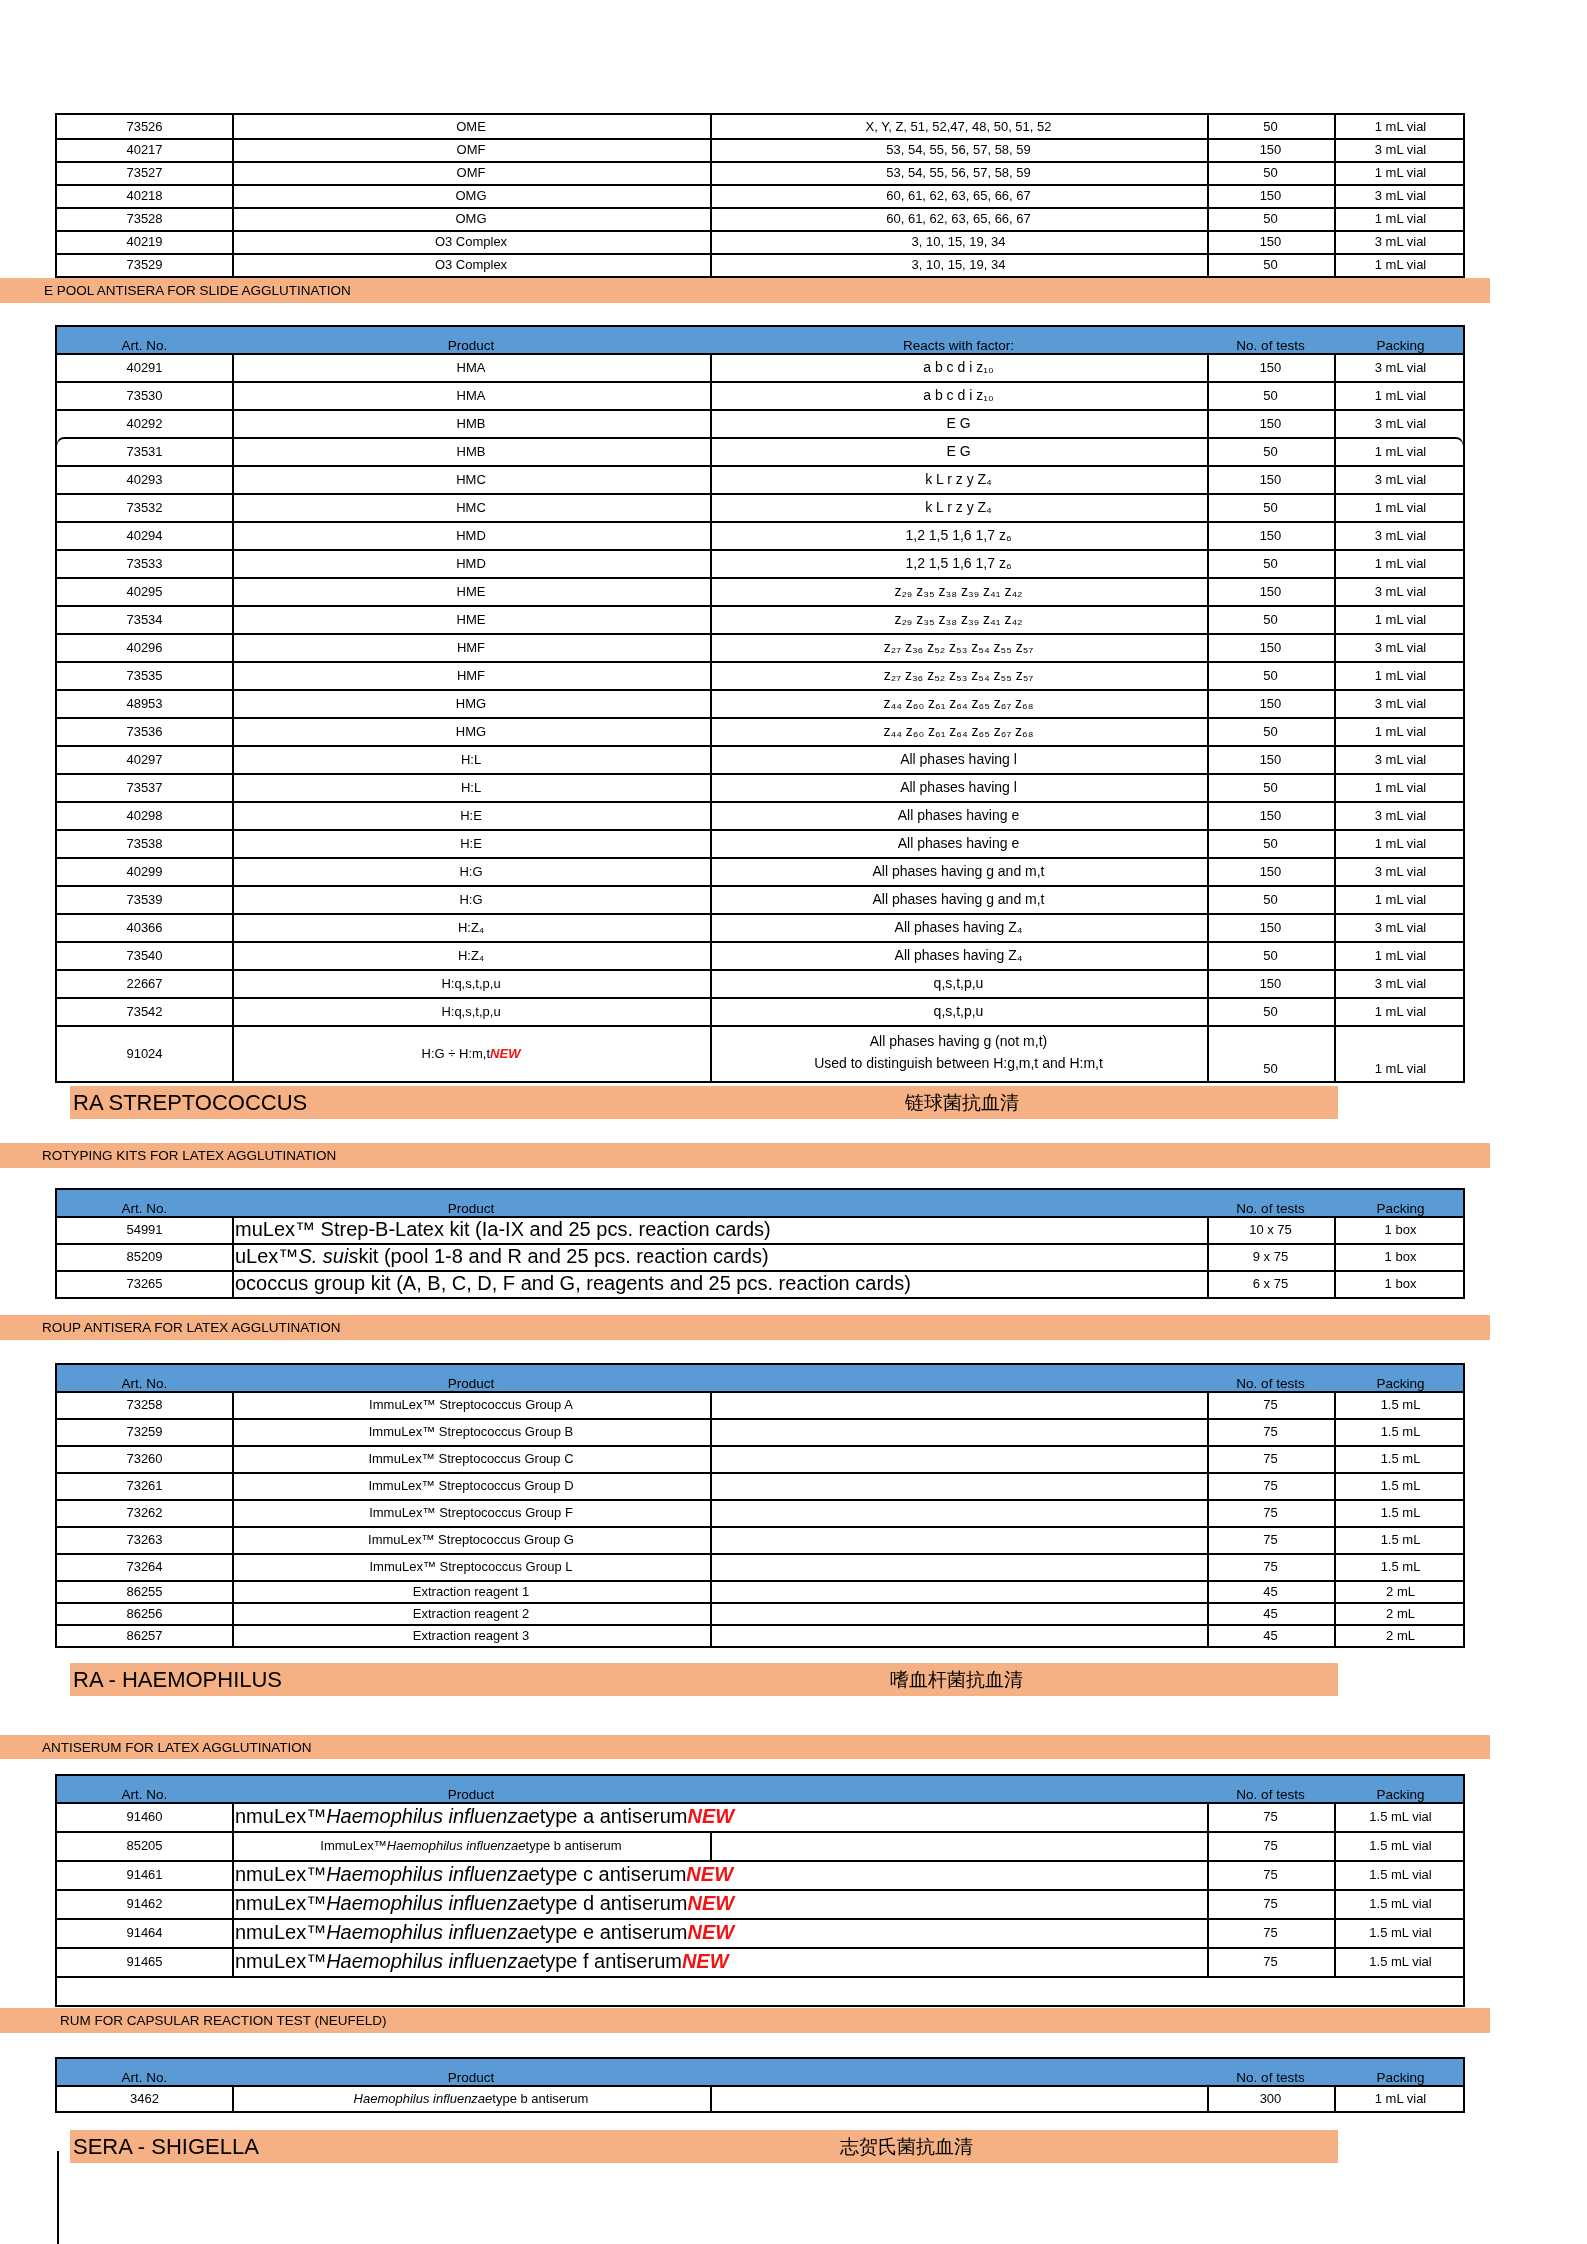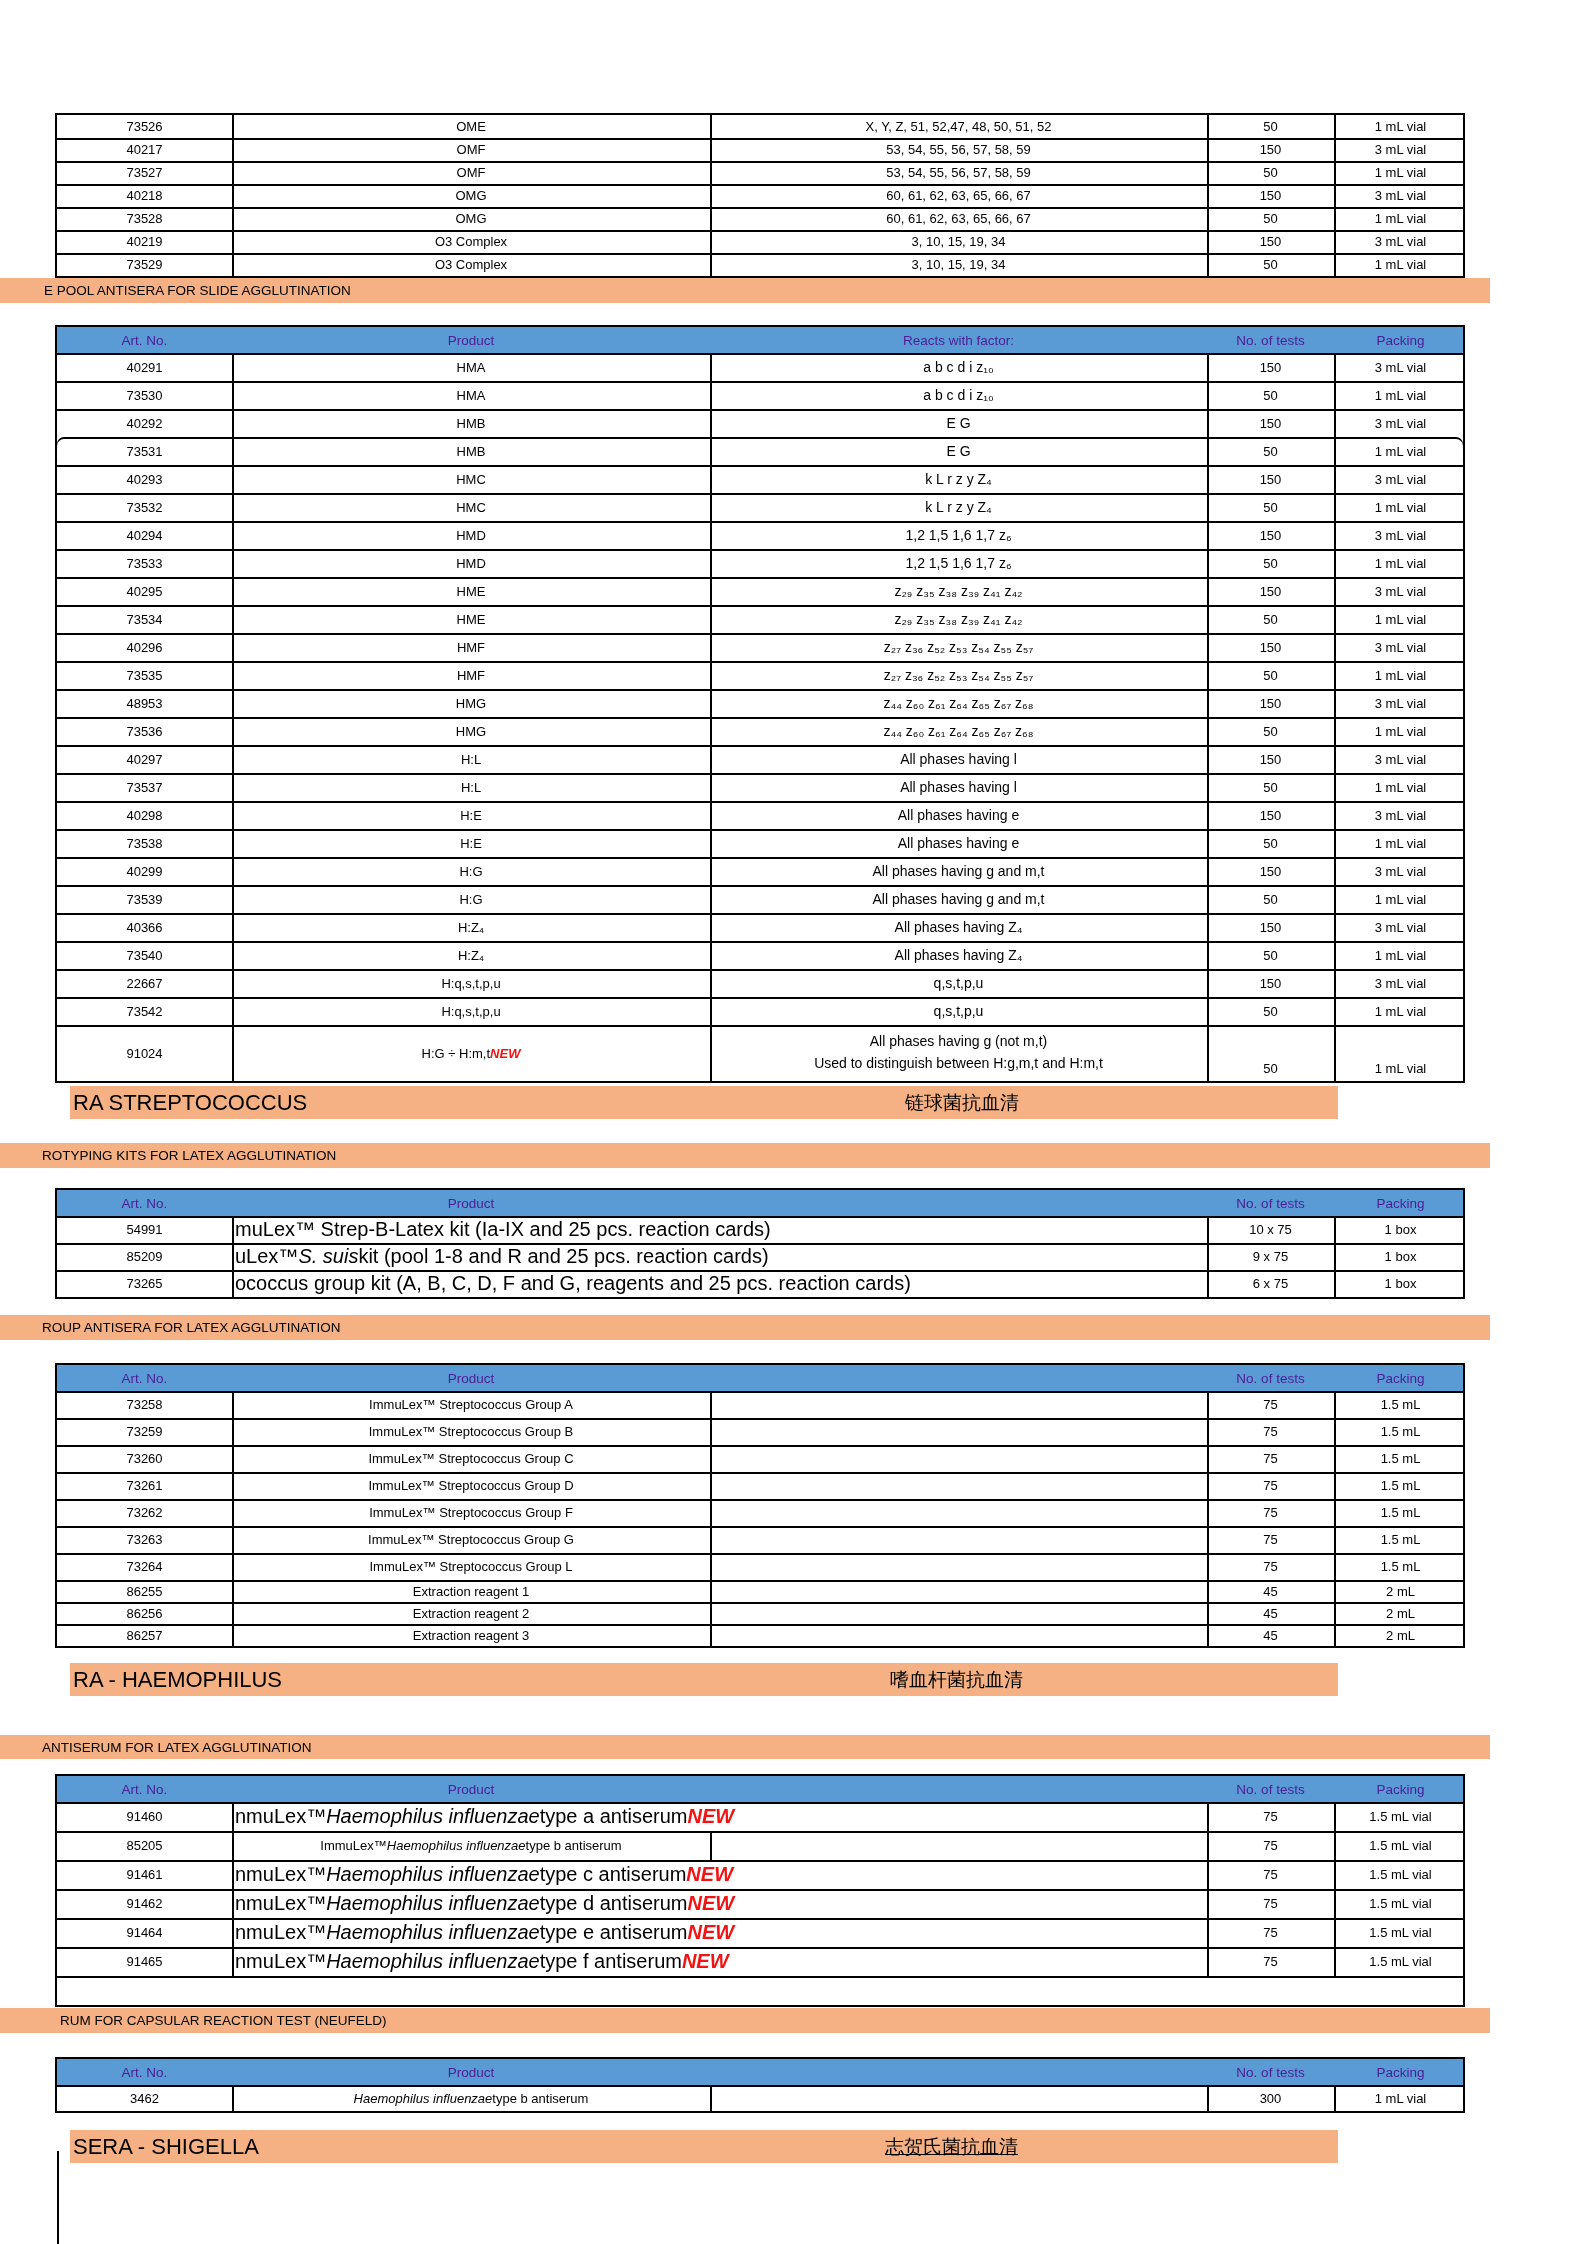--- a/index.html
+++ b/index.html
@@ -2,21 +2,21 @@
 <html style="--blue: #5B9BD5; --orange: #F5B183; --red: #F01414;"><head>
 <meta charset="utf-8">
 <style>
   :root{ --blue:#5B9BD5; --orange:#F5B183; --red:#F01414; --line:#000; }
   html,body{margin:0;padding:0;background:#fff;}
   body{font-family:"Liberation Sans","DejaVu Sans",sans-serif;color:#000;}
   .page{position:relative;width:1587px;height:2244px;background:#fff;overflow:hidden;padding-left:36px;}
 
   
   .tbl{position:absolute;left:55px;width:1410px;border:2px solid var(--line);box-sizing:border-box;background:#fff;}
-  .thead{display:flex;background:var(--blue);color:#4c1d95;height:26px;align-items:center;font-size:13.5px;}
+  .thead{display:flex;background:var(--blue);color:#000000;height:26px;align-items:flex-end;font-size:13.5px;}
   .thead .hc{display:flex;align-items:center;justify-content:center;}
   .trow{display:flex;box-shadow:inset 0 2px 0 var(--line);align-items:stretch;font-size:13px;}
   .tbl.nohead .trow:first-child{box-shadow:none;}
   .c{display:flex;align-items:center;justify-content:center;box-sizing:border-box;box-shadow:inset 2px 0 0 var(--line);text-align:center;}
   .c:first-child{box-shadow:none;}
   .w-art{width:175px;flex:0 0 175px;}
   .w-prod{width:478px;flex:0 0 478px;}
   .w-fac{width:497px;flex:0 0 497px;}
   .w-span{width:975px;flex:0 0 975px;}
   .w-tests{width:127px;flex:0 0 127px;}
@@ -485,16 +485,16 @@
         <div class="c w-art">3462</div>
         <div class="c w-prod"><i class="sp">Haemophilus influenzae</i> type b antiserum</div>
         <div class="c w-fac cell-factor"></div>
         <div class="c w-tests">300</div>
         <div class="c w-pack">1 mL vial</div>
       </div>
     </div>
 
   <div class="band h" style="top:2130px;">
     <span style="margin-left:3px;">SERA - SHIGELLA</span>
-    <span class="zh" style="left:815px;text-decoration:underline;">志贺氏菌抗血清</span>
+    <span class="zh" style="left:770px;">志贺氏菌抗血清</span>
   </div>
 
 </div>
 
 </body></html>

